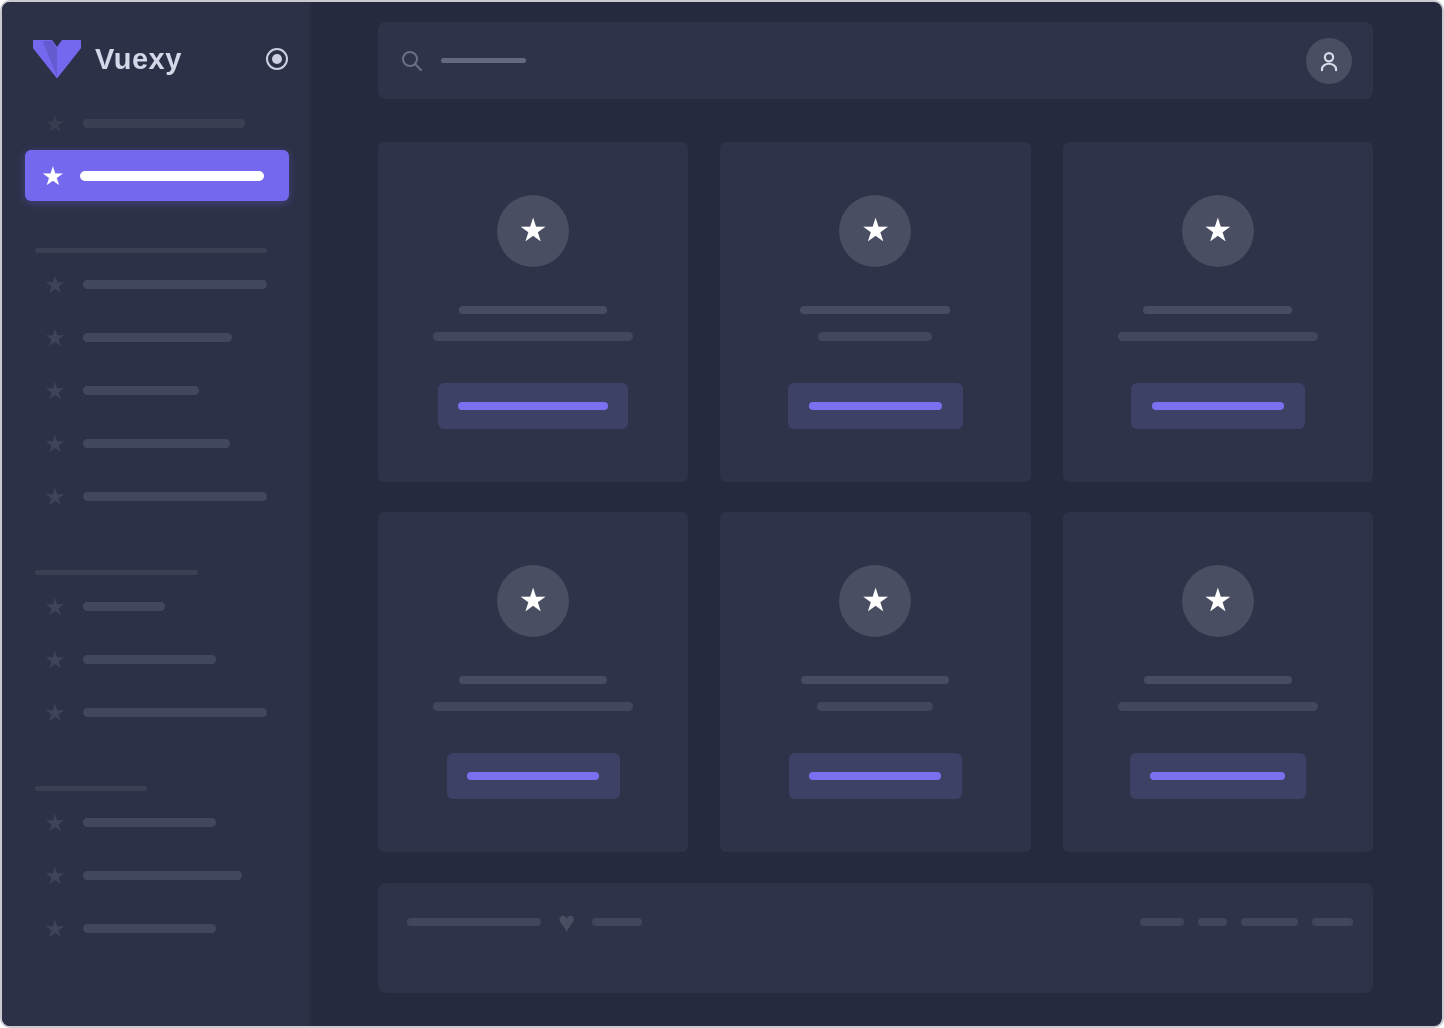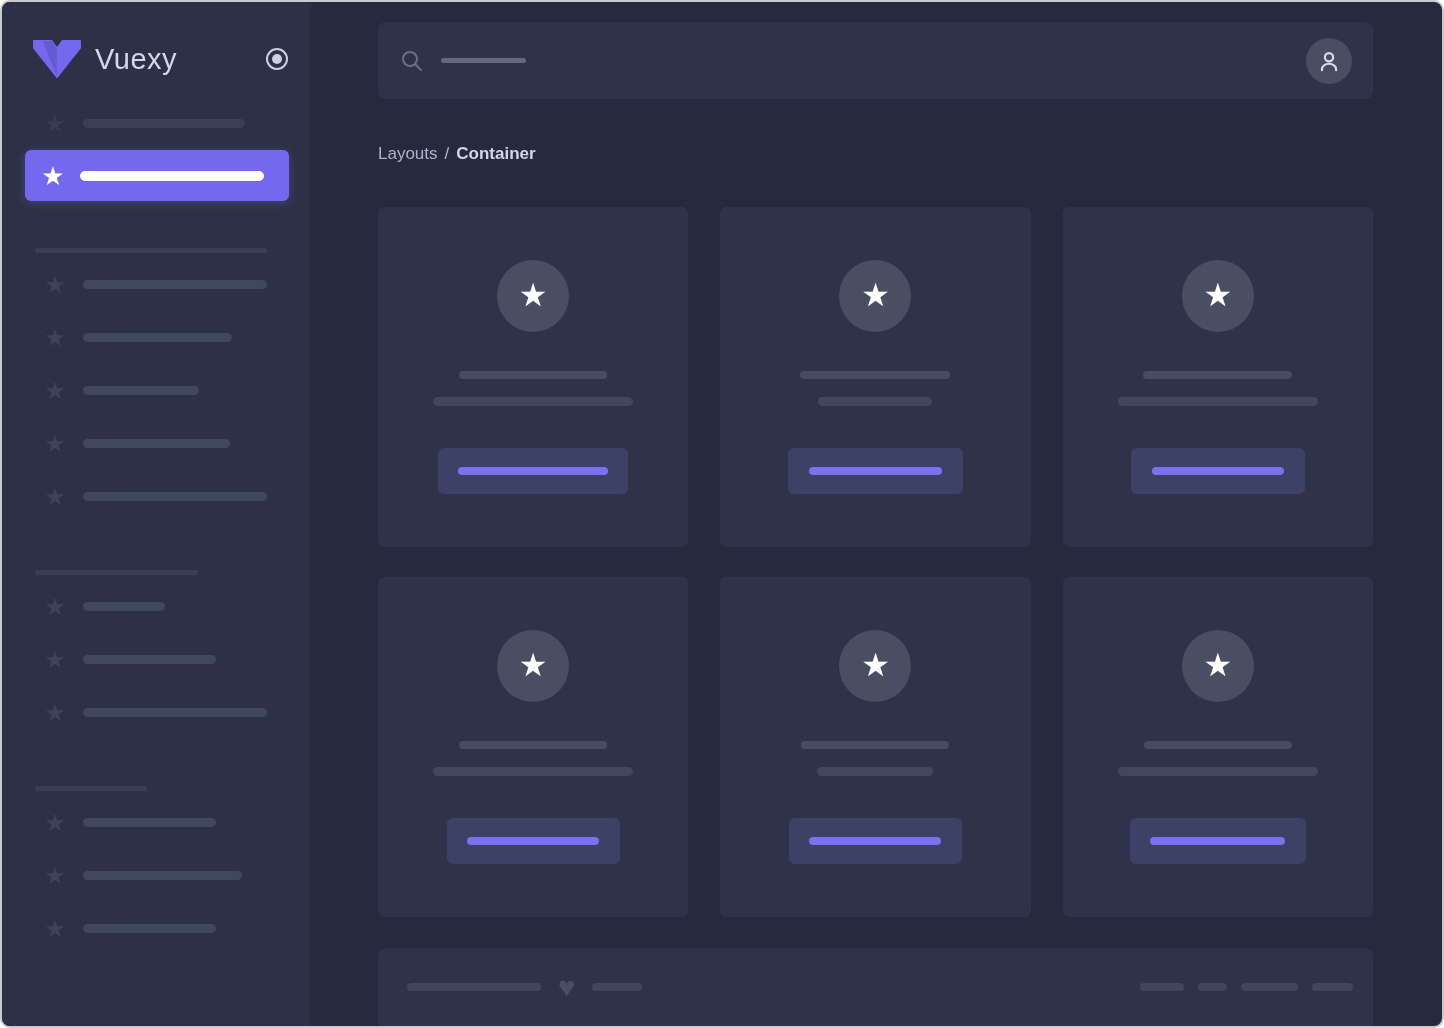--- a/index.html
+++ b/index.html
@@ -12,21 +12,21 @@
     --btn-bar:#7b70f0;
   }
   *{box-sizing:border-box}
   body{margin:0;background:#ffffff;font-family:"Liberation Sans",sans-serif;}
   .frame{width:1444px;height:1028px;border:2px solid #c9c9d2;border-radius:10px;overflow:hidden;display:flex;background:var(--main-bg);}
 
   
   .sidebar{flex:0 0 310px;width:310px;background:var(--sidebar-bg);box-shadow:inset -3px 0 0 rgba(0,0,0,.08);}
   .logo-row{display:flex;align-items:center;padding:34px 24px 0 30px;height:80px;}
   .logo{display:flex;align-items:center;gap:13px;cursor:pointer;}
-  .logo-text{font-size:29px;font-weight:400;color:#d3d7e8;letter-spacing:.5px;}
+  .logo-text{font-size:29px;font-weight:700;color:#d3d7e8;letter-spacing:.5px;}
   .toggle{margin-left:auto;width:22px;height:22px;border:2px solid #ccd0e0;border-radius:50%;display:flex;align-items:center;justify-content:center;cursor:pointer;}
   .toggle .dot{width:10px;height:10px;border-radius:50%;background:#ccd0e0;}
   .menu{padding-top:15px;}
   .nav-item{display:flex;align-items:center;height:53px;padding:0 24px 0 40px;cursor:pointer;}
   .star{font-size:24px;line-height:1;color:#3e435a;width:26px;flex:0 0 26px;text-align:center;}
   .nav-bar{height:9px;border-radius:4.5px;background:#424760;margin-left:15px;}
   .nav-item.muted .star{color:#383d52;}
   .nav-item.muted .nav-bar{background:#3a3f54;}
   .nav-item.active{height:51px;margin:0 23px;padding:0 0 0 15px;border-radius:6px;background:var(--accent);box-shadow:0 2px 10px rgba(116,104,238,.35);}
   .nav-item.active .star{color:#fff;font-size:26px;}
@@ -170,23 +170,20 @@
       </svg>
       <span class="search-ph" style="width: 85px;"></span>
       <button class="avatar">
         <svg width="26" height="26" viewBox="0 0 24 24" fill="none" stroke="#d8dbe8" stroke-width="2" stroke-linecap="round">
           <circle cx="12" cy="8.5" r="3.8"></circle>
           <path d="M5.5 20.5 v-1 a6.5 5 0 0 1 13 0 v1"></path>
         </svg>
       </button>
     </div>
 
-    <div class="breadcrumb">
-      <span class="bc-parent">Layouts</span><span class="bc-sep">/</span><span class="bc-current">Container</span>
-    </div>
 
     <div class="grid">
   <div class="card">
     <div class="card-avatar">
       <span class="card-star">★</span>
     </div>
     <div class="cline line1" style="width: 148px;"></div>
     <div class="cline line2" style="width: 200px;"></div>
     <button class="card-btn" style="width: 190px;">
       <span class="btn-bar" style="width: 150px;"></span>

